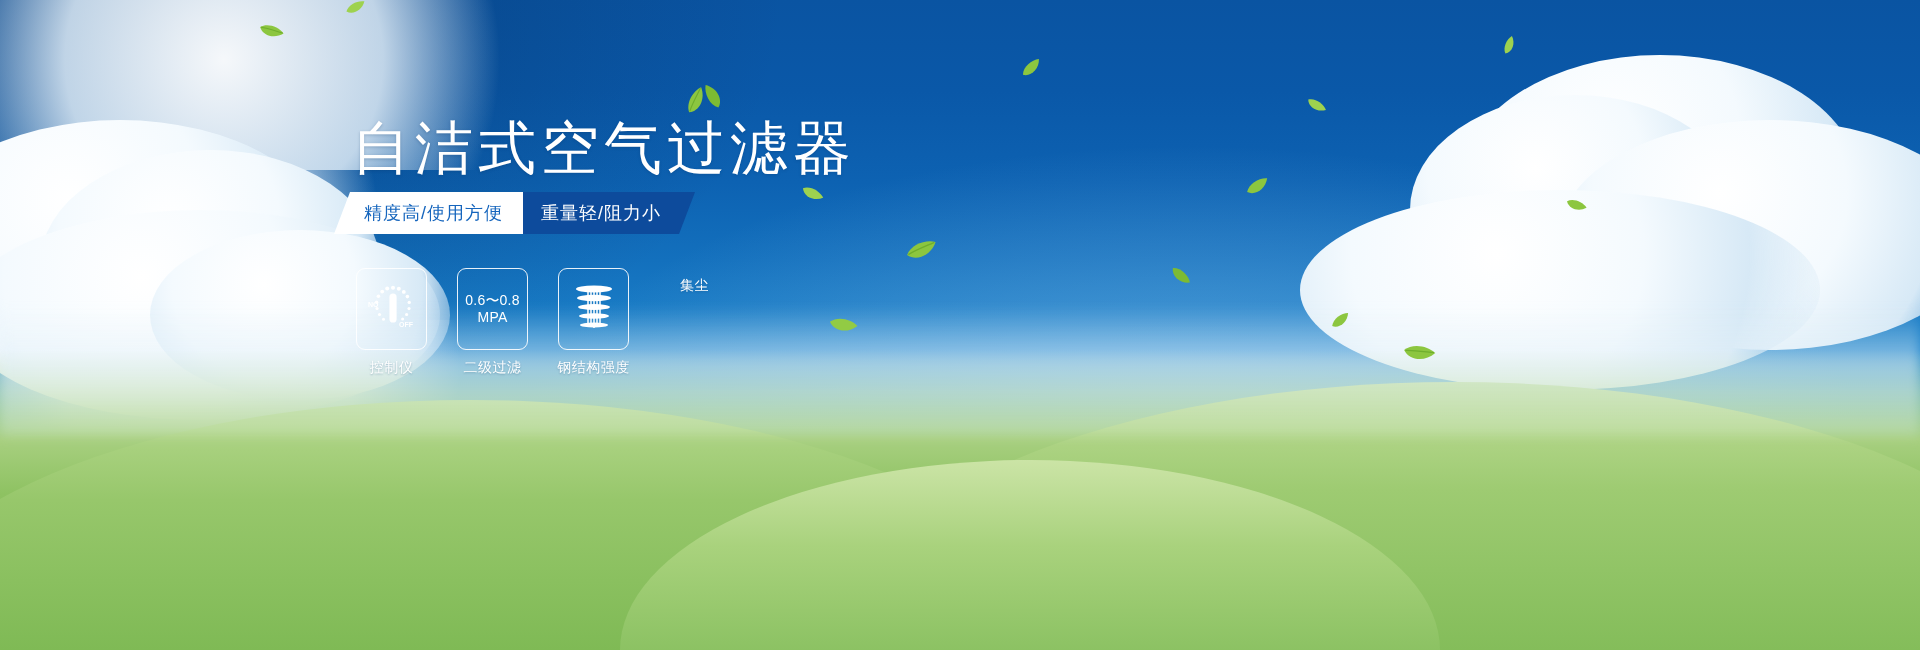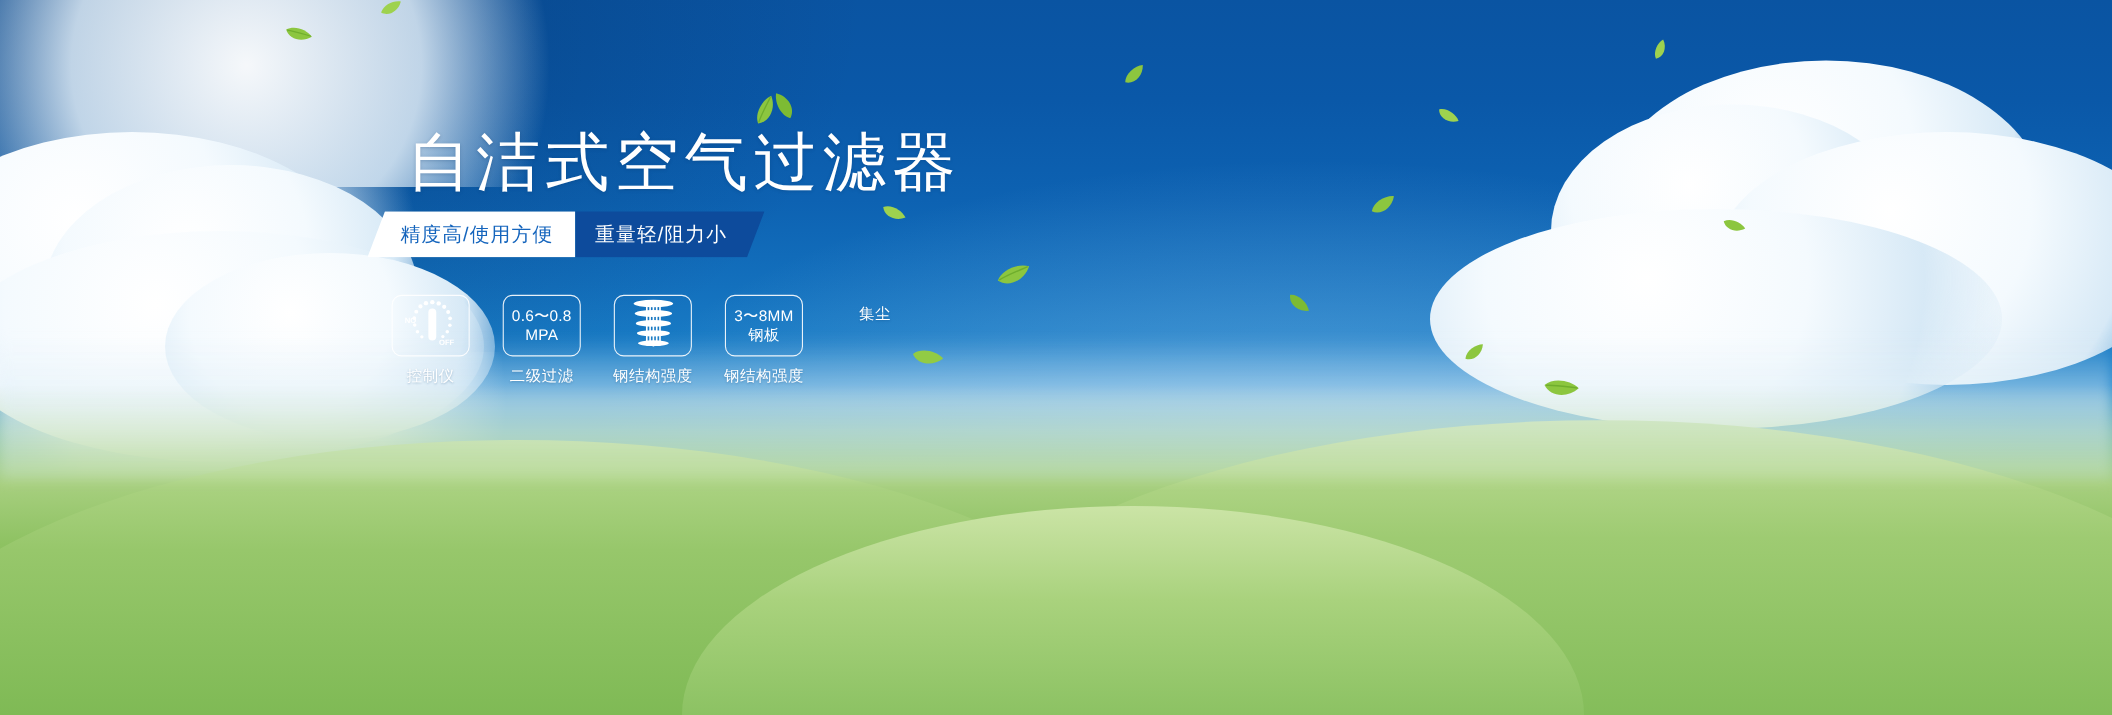--- a/index.html
+++ b/index.html
@@ -56,21 +56,21 @@
   }
 
   
   .leaf { position:absolute; }
   .leaf svg { display:block; }
 
   
   .content { position:absolute; left:0; top:0; width:1920px; height:650px; }
 
   .title {
-    position:absolute; left:370px; top:118px;
+    position:absolute; left:352px; top:118px;
     font-size:58px; line-height:60px; color:#ffffff;
     letter-spacing:5px; font-weight:300; white-space:nowrap;
     text-shadow:0 1px 3px rgba(6,48,96,.25);
   }
 
   .badges { position:absolute; left:350px; top:192px; display:flex; align-items:stretch; }
   .badge {
     height:42px; display:flex; align-items:center; justify-content:center;
     font-size:18px; letter-spacing:1px; white-space:nowrap;
   }
@@ -82,21 +82,21 @@
   .badge-light {
     background:#ffffff; color:#1565bd; padding:0 20px;
     margin-left:-16px;
     clip-path:polygon(16px 0, 100% 0, 100% 100%, 0 100%);
     padding-left:30px;
   }
 
   .features { position:absolute; left:356px; top:268px; display:flex; gap:30px; }
   .feature { width:71px; display:flex; flex-direction:column; align-items:center; }
   .fbox {
-    width:71px; height:56px; border:1px solid rgba(255,255,255,.9); border-radius:9px;
+    width:71px; height:82px; border:1px solid rgba(255,255,255,.9); border-radius:9px;
     display:flex; flex-direction:column; align-items:center; justify-content:center;
     color:#ffffff; text-align:center;
   }
   .fbox-text { font-size:14px; line-height:17px; letter-spacing:.2px; }
   .fcap { margin-top:9px; font-size:14px; color:#ffffff; white-space:nowrap; letter-spacing:.5px;
           text-shadow:0 1px 2px rgba(10,60,110,.3); }
 </style>
 </head>
 <body>
 
@@ -280,27 +280,20 @@
                 <line x1="25" y1="5" x2="25" y2="47"></line>
                 <line x1="28" y1="6" x2="28" y2="46"></line>
                 <line x1="31" y1="6" x2="31" y2="46"></line>
               </g>
             </svg>
           </span>
         </div>
         <div class="fcap">钢结构强度</div>
       </div>
 
-      <div class="feature">
-        <div class="fbox">
-          <div class="fbox-text">3〜8MM</div>
-          <div class="fbox-text">钢板</div>
-        </div>
-        <div class="fcap">钢结构强度</div>
-      </div>
 
       <div class="feature">
         <div class="fcap">集尘</div>
       </div>
 
     </div>
   </div>
 </div>
 
 </body></html>

